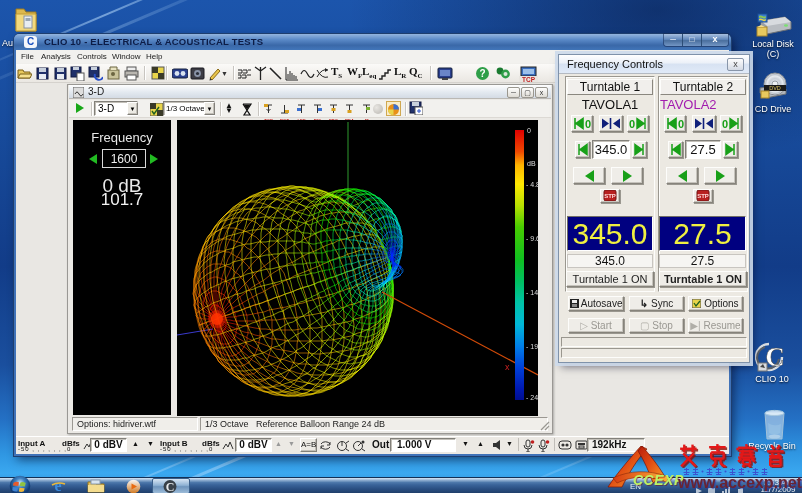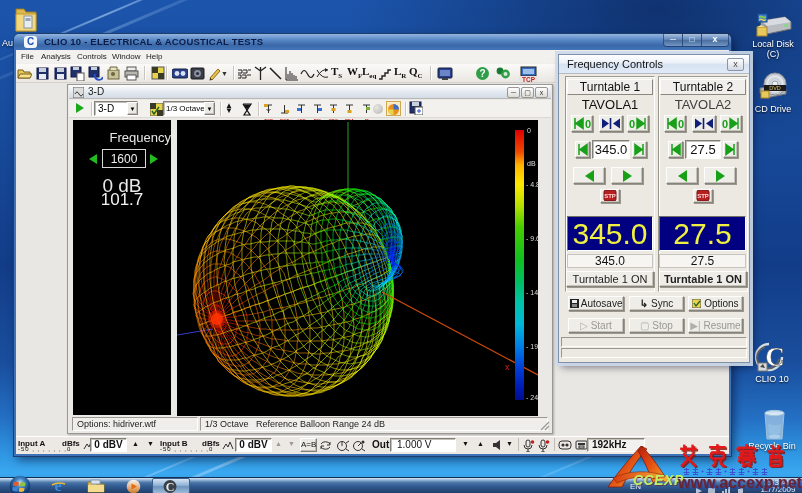--- a/index.html
+++ b/index.html
@@ -307,21 +307,21 @@
               </svg></div>
      <div class="tsep" style="left:336px"></div>
      <div class="abs" style="left:340px;top:1px"><svg width="14" height="14">
                 <rect x="1" y="1" width="11" height="11" fill="#20306a" stroke="#101840"></rect>
                 <rect x="3" y="1" width="7" height="4" fill="#c8d0dc"></rect>
                 <rect x="6" y="6" width="8" height="8" fill="#fff" stroke="#555"></rect>
                 <path d="M8 10 h4 M10 8 v4" stroke="#2a50c8"></path>
               </svg></div>
     </div>
     <div class="abs" id="plotL">
-     <div class="abs" style="left:0;top:10px;width:98px;text-align:right;color:#e8e8e8;font-size:13px">Frequency</div>
+     <div class="abs" style="left:0;top:10px;width:98px;text-align:center;color:#e8e8e8;font-size:13px">Frequency</div>
      <div class="abs" style="left:16px;top:34px;width:0;height:0;border-right:8px solid #22bb22;border-top:5px solid transparent;border-bottom:5px solid transparent"></div>
      <div class="abs" style="left:29px;top:29px;width:44px;height:19px;border:1px solid #d8d8d8;color:#eee;font-size:12px;text-align:center;line-height:18px">1600</div>
      <div class="abs" style="left:77px;top:34px;width:0;height:0;border-left:8px solid #22bb22;border-top:5px solid transparent;border-bottom:5px solid transparent"></div>
      <div class="abs" style="left:0;top:55px;width:98px;text-align:center;color:#e8e8e8;font-size:19px">0 dB</div>
      <div class="abs" style="left:0;top:70px;width:98px;text-align:center;color:#f2f2f2;font-size:17px">101.7</div>
     </div>
     <div class="abs" id="plotR">
             <svg width="361" height="296" viewBox="0 0 361 296" style="position:absolute;left:0;top:0">
 <line x1="171" y1="2" x2="171" y2="95" stroke="#2f9a2f" stroke-width="1"></line>
 <line x1="0" y1="215" x2="36" y2="209" stroke="#3a3acc" stroke-width="1"></line>
@@ -393,21 +393,21 @@
 <div class="abs" style="left:320px;top:2px"><svg width="14" height="13">
             <circle cx="6" cy="7" r="4.5" stroke="#333" fill="none"></circle>
             <path d="M6 7 L6 2.5 M10 10 l3 2 M10 4 l3 -2" stroke="#333"></path>
           </svg></div>
 <div class="abs" style="left:336px;top:2px"><svg width="14" height="13">
             <circle cx="6" cy="7" r="4.5" stroke="#333" fill="none"></circle>
             <path d="M6 7 L9 4 M10 10 l3 2" stroke="#333"></path>
             <circle cx="11" cy="3" r="1.5" fill="#333"></circle>
           </svg></div>
 <div class="abs" style="left:356px;top:2px;font-weight:bold;font-size:10px">Out</div>
-<div class="abs inset" style="left:374px;top:1px;width:66px;height:14px;font-size:10px;font-weight:normal;padding-left:6px;line-height:12px">1.000 V</div>
+<div class="abs inset" style="left:374px;top:1px;width:66px;height:14px;font-size:10px;font-weight:bold;padding-left:6px;line-height:12px">1.000 V</div>
 <div class="abs" style="left:446px;top:3px;font-size:7px">▼</div>
 <div class="abs" style="left:461px;top:3px;font-size:7px">▲</div>
 <div class="abs" style="left:476px;top:2px"><svg width="12" height="12">
             <path d="M1 4 h3 l4 -3 v10 l-4 -3 h-3 Z" fill="#333"></path>
           </svg></div>
 <div class="abs" style="left:490px;top:3px;font-size:7px">▼</div>
 <div class="abs" style="left:502px;top:1px;width:1px;height:13px;background:#c0bdb8"></div>
 <div class="abs" style="left:506px;top:2px"><svg width="13" height="13">
             <rect x="4" y="1" width="4" height="7" rx="2" fill="none" stroke="#333"></rect>
             <path d="M2 6 a4 4 0 0 0 8 0 M6 10 v3 M4 13 h4" stroke="#333" fill="none"></path>
@@ -437,21 +437,21 @@
 <div class="abs" id="tt">
  <div class="abs" id="tttitle">
       <span style="position:absolute;left:8px;top:3px">Frequency Controls</span>
  <div class="abs" style="right:5px;top:3px;width:17px;height:13px;background:linear-gradient(180deg,#fdfdfd,#d4dae4);border:1px solid #8896aa;border-radius:2px;text-align:center;line-height:11px;font-size:9px;color:#444">x</div>
     </div>
  <div class="abs" style="left:6px;top:21px;width:90px;height:216px;border:1px solid;border-color:#9a978f #fdfdfb #fdfdfb #9a978f;box-shadow:1px 1px 0 #fdfdfb inset"></div>
  <div class="abs" style="left:99px;top:21px;width:90px;height:216px;border:1px solid;border-color:#9a978f #fdfdfb #fdfdfb #9a978f;box-shadow:1px 1px 0 #fdfdfb inset"></div>
  <div class="hdrbox" style="left:8px;top:24px;width:86px">Turntable 1</div>
  <div class="hdrbox" style="left:101px;top:24px;width:86px">Turntable 2</div>
  <div class="abs" style="left:8px;top:42px;width:86px;text-align:center;font-size:13px;color:#111">TAVOLA1</div>
- <div class="abs" style="left:101px;top:42px;width:86px;text-align:center;font-size:13px;color:#404040">TAVOLA2</div>
+ <div class="abs" style="left:101px;top:42px;width:86px;font-size:13px;color:#a21caf">TAVOLA2</div>
 
  <div class="ttbtn" style="left:12px;top:60px;width:22px;height:17px"><svg width="20" height="15" viewBox="0 0 20 15">
         <path d="M3 2 V13 M4 7.5 L11 2.5 V12.5 Z" stroke="#18a018" fill="#18a018" stroke-width="1.6"></path>
         <text x="16" y="12" font-size="11" font-weight="bold" fill="#18a018" text-anchor="middle" font-family="Liberation Sans">0</text>
       </svg></div>
  <div class="ttbtn" style="left:40px;top:60px;width:24px;height:17px"><svg width="22" height="15" viewBox="0 0 22 15">
         <path d="M2 2.5 L9 7.5 L2 12.5 Z M20 2.5 L13 7.5 L20 12.5 Z" fill="#10207a"></path>
         <path d="M10.5 2 V13" stroke="#10207a" stroke-width="1.6"></path>
       </svg></div>
  <div class="ttbtn" style="left:68px;top:60px;width:22px;height:17px"><svg width="20" height="15" viewBox="0 0 20 15">

